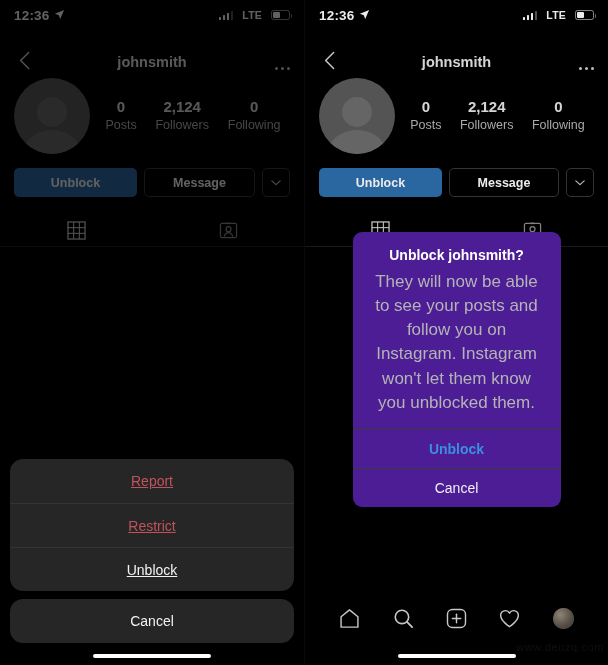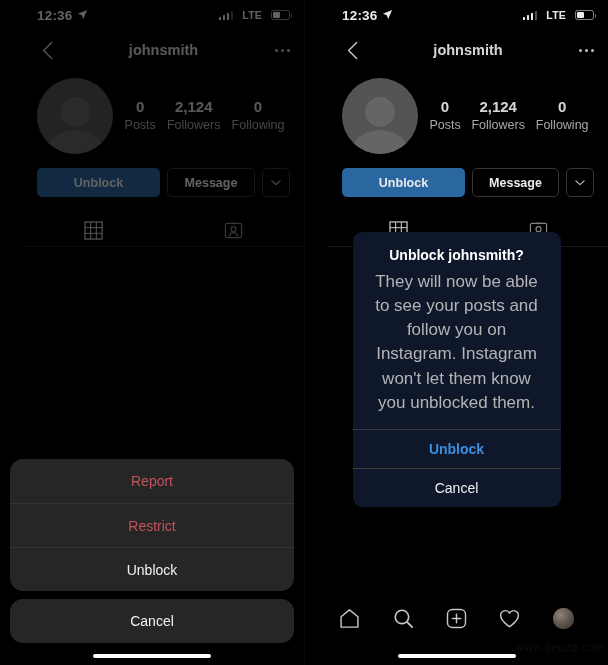--- a/index.html
+++ b/index.html
@@ -8,21 +8,20 @@
     background:#000;
     font-family:"Liberation Sans", sans-serif;
     overflow:hidden;
   }
   .screens { display:flex; width:608px; height:665px; }
   .phone {
     position:relative;
     width:304px; height:665px;
     background:#000;
     overflow:hidden;
-    padding-left:23px;
   }
   .phone.right { border-left:1px solid #0a0a0a; }
 
   
   .statusbar {
     position:relative;
     height:30px;
     display:flex; align-items:center;
     padding:0 14px;
     color:#fff;
@@ -36,21 +35,21 @@
   .bars i:nth-child(2){height:5.5px;}
   .bars i:nth-child(3){height:7.5px;}
   .bars i:nth-child(4){height:9.5px; background:#555;}
   .sb-lte { font-size:10.5px; font-weight:700; letter-spacing:.2px; }
   .batt { position:relative; width:19px; height:10px; border:1px solid rgba(255,255,255,.55); border-radius:2.5px; }
   .batt::after { content:""; position:absolute; right:-3px; top:3px; width:1.5px; height:4px; background:rgba(255,255,255,.45); border-radius:0 1px 1px 0; }
   .batt i { position:absolute; left:1px; top:1px; bottom:1px; width:40%; background:#fff; border-radius:1px; }
 
   
   .navbar {
-    height:40px; display:flex; align-items:center;
+    height:40px; display:flex; align-items:flex-end;
     padding:0 14px; position:relative;
   }
   .nav-back { width:20px; height:20px; display:flex; align-items:center; justify-content:center; }
   .nav-back svg { width:11px; height:19px; }
   .nav-title { position:absolute; left:0; right:0; text-align:center; color:#e8e8e8; font-size:14.5px; font-weight:600; pointer-events:none; }
   .nav-more { margin-left:auto; display:flex; gap:3px; align-items:center; z-index:2; }
   .nav-more i { width:3px; height:3px; border-radius:50%; background:#d0d0d0; display:block; }
 
   
   .profile { display:flex; align-items:center; padding:8px 14px 0 14px; }
@@ -88,20 +87,21 @@
 
   
   .sheet-wrap { position:absolute; left:0; right:0; bottom:22px; z-index:50; padding:0 10px; }
   .sheet {
     background:#262626; border-radius:13px; overflow:hidden;
   }
   .sheet-item {
     height:44px; display:flex; align-items:center; justify-content:center;
     color:#f2f2f2; font-size:14px;
     border-top:1px solid #343434;
+    text-decoration:underline;
   }
   .sheet-item:first-child { border-top:none; }
   .sheet-item.danger { color:#c0535d; }
   .sheet-cancel {
     margin-top:8px; background:#262626; border-radius:13px;
     height:44px; display:flex; align-items:center; justify-content:center;
     color:#f2f2f2; font-size:14px; font-weight:400;
   }
 
   
@@ -110,21 +110,21 @@
     width:118px; height:4px; border-radius:3px; background:#fff; z-index:60;
   }
 
   
   .empty { position:absolute; top:452px; left:0; right:0; text-align:center; color:#c4c4c4; font-size:16px; }
 
   
   .alert-wrap { position:absolute; inset:0; z-index:50; display:flex; align-items:flex-start; justify-content:center; }
   .alert {
     margin-top:232px;
-    width:208px; background:#0f172a; border-radius:9px; overflow:hidden;
+    width:208px; background:#4c1d95; border-radius:9px; overflow:hidden;
   }
   .alert-body { padding:15px 14px 14px 14px; text-align:center; }
   .alert-title { color:#fff; font-size:14px; font-weight:700; margin-bottom:7px; }
   .alert-msg { color:#b4b4b4; font-size:17px; line-height:1.42; }
   .alert-btn {
     height:39px; display:flex; align-items:center; justify-content:center;
     font-size:14px; border-top:1px solid #3c3c3c;
   }
   .alert-btn.primary { color:#3b8ee0; font-weight:700; }
   .alert-btn.secondary { color:#f0f0f0; }

